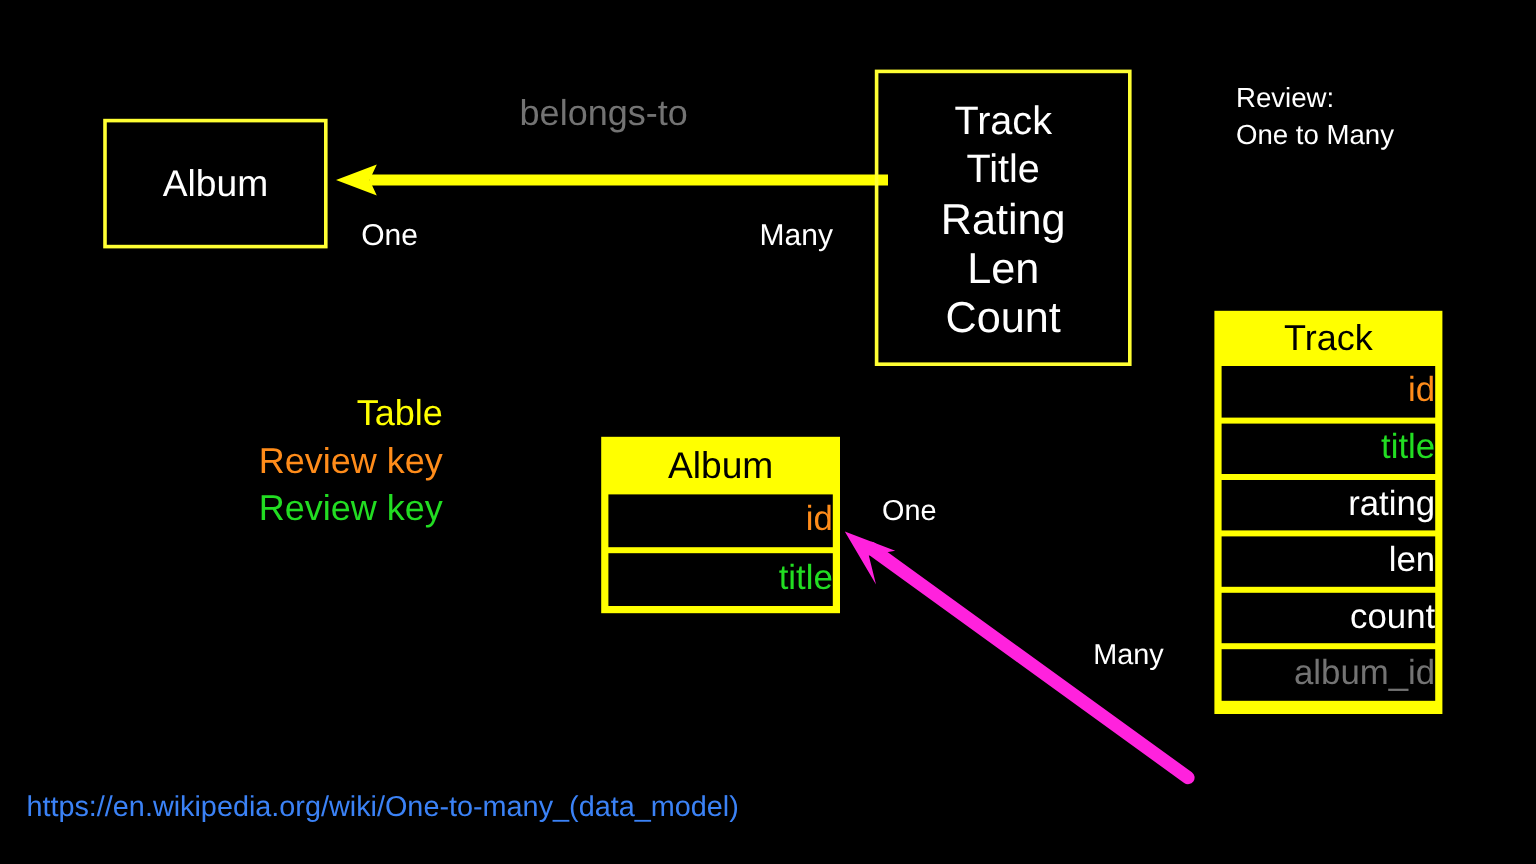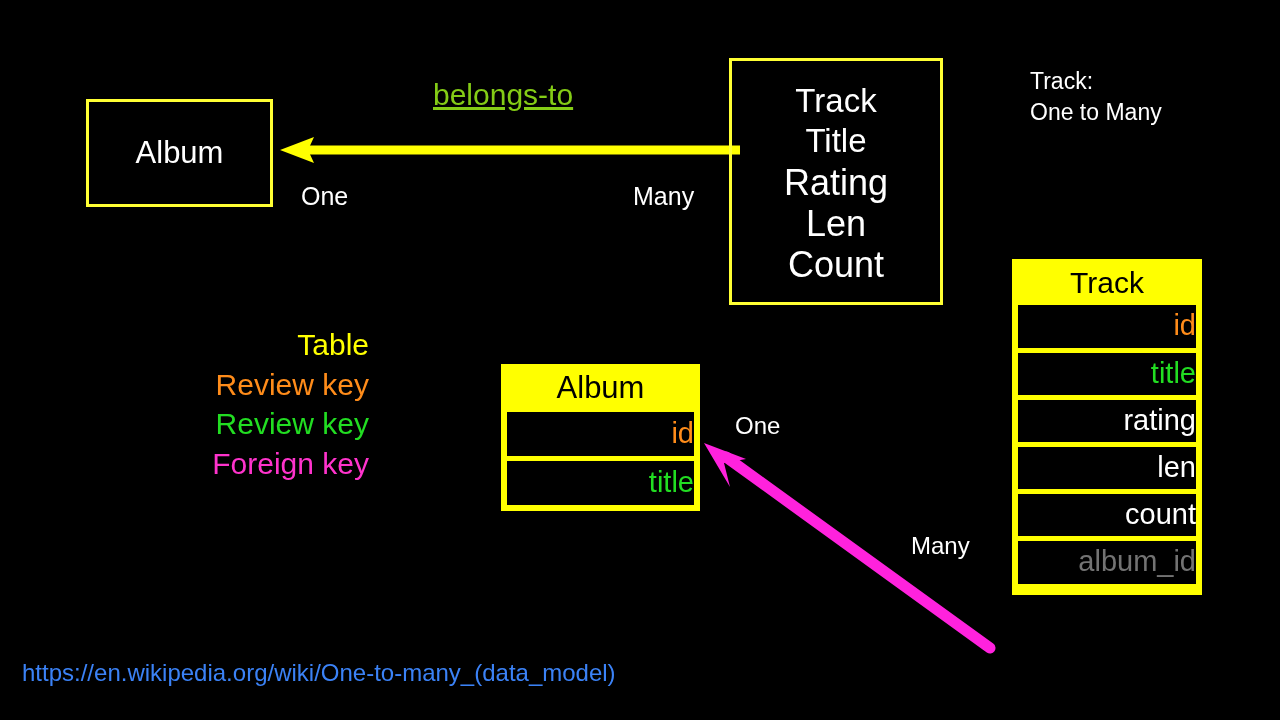--- a/index.html
+++ b/index.html
@@ -44,23 +44,22 @@
     align-items: center;
     justify-content: center;
     padding-top: 4px;
   }
   #track-concept-box .line-a { font-size: 33px; line-height: 1.22; color:#ffffff; }
   #track-concept-box .line-b { font-size: 36px; line-height: 1.15; color:#ffffff; }
 
   #belongs-to-label {
     left: 433px; top: 78px;
     font-size: 30px;
-    color: #84cc16;
+    color: #737373;
     white-space: nowrap;
-    text-decoration: underline;
   }
   #concept-one-label {
     left: 301px; top: 182px;
     font-size: 25px; color: #ffffff;
   }
   #concept-many-label {
     left: 633px; top: 182px;
     font-size: 25px; color: #ffffff;
   }
 
@@ -156,28 +155,27 @@
   <div class="abs" id="concept-many-label">Many</div>
 
   <div class="abs" id="track-concept-box">
     <div class="line-a">Track</div>
     <div class="line-a">Title</div>
     <div class="line-b">Rating</div>
     <div class="line-b">Len</div>
     <div class="line-b">Count</div>
   </div>
 
-  <div class="abs" id="review-note">Track:
+  <div class="abs" id="review-note">Review:
 One to Many</div>
 
   <div class="abs" id="legend">
     <div style="color:#ffff00">Table</div>
     <div style="color:#ff8c1a">Review key</div>
     <div style="color:#22dd22">Review key</div>
-    <div style="color:#ff33cc">Foreign key</div>
   </div>
 
   <div class="abs table-box" id="album-table">
     <div class="table-name">Album</div>
     <div class="table-row-cell" style="color:#ff8c1a">id</div>
     <div class="table-row-cell" style="color:#22dd22">title</div>
   </div>
 
   <div class="abs table-box" id="track-table">
     <div class="table-name">Track</div>

